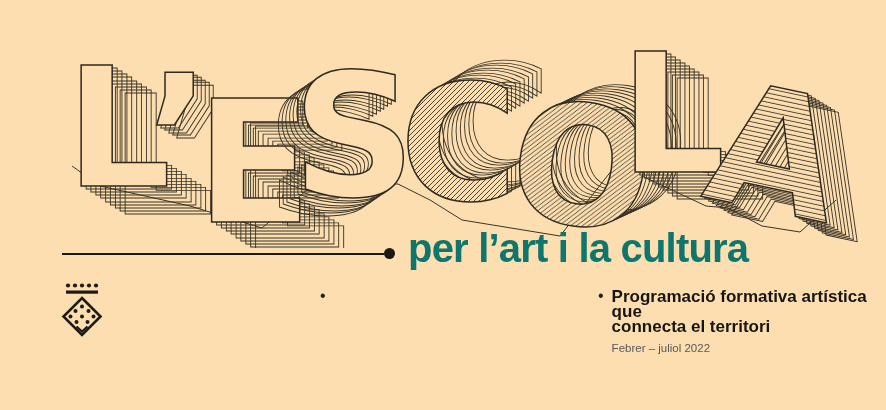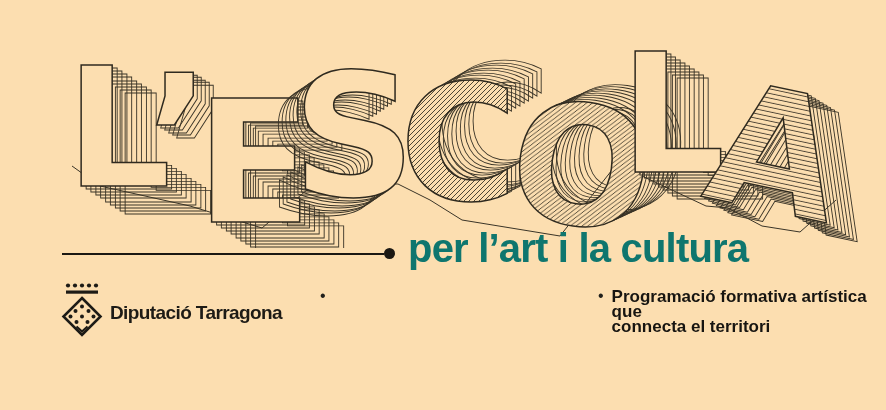--- a/index.html
+++ b/index.html
@@ -192,28 +192,28 @@
         <circle cx="28.5" cy="30" r="2"></circle>
         <circle cx="33.5" cy="35.5" r="2"></circle>
         <circle cx="15.5" cy="30" r="2"></circle>
         <circle cx="10.5" cy="35.5" r="2"></circle>
         <circle cx="22" cy="35.5" r="2"></circle>
         <circle cx="16.5" cy="41" r="2"></circle>
         <circle cx="27.5" cy="41" r="2"></circle>
       </g>
       <path d="M16.5,45.5 L22,50.5 L27.5,45.5" fill="none" stroke="#1d1b16" stroke-width="2.2"></path>
     </svg>
-    <div class="logo-text">Diputació Tarragona</div>
   </div>
 
   <div class="col col-left">
     <span class="bullet">•</span>
   </div>
 
   <div class="col col-right">
     <span class="bullet">•</span>
     <div>
       <p class="body-bold">Programació formativa artística que
 connecta el territori</p>
+      <p class="body-gray dates">Febrer – juliol 2022</p>
     </div>
   </div>
 
 </div>
 
 </body></html>

